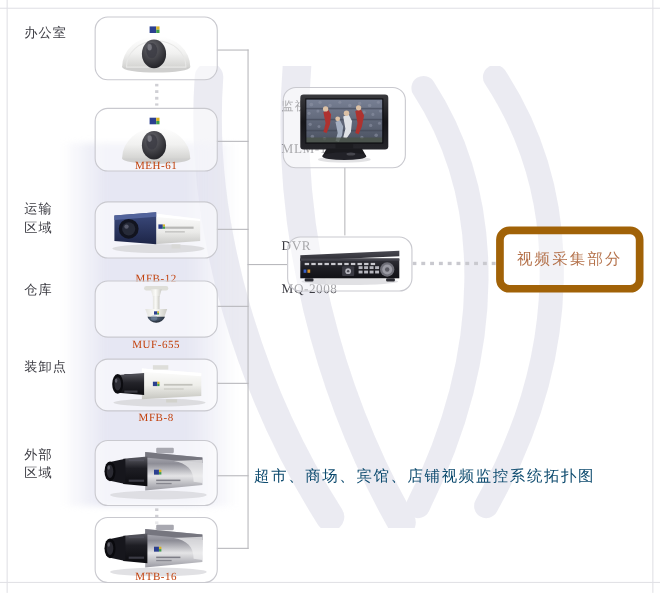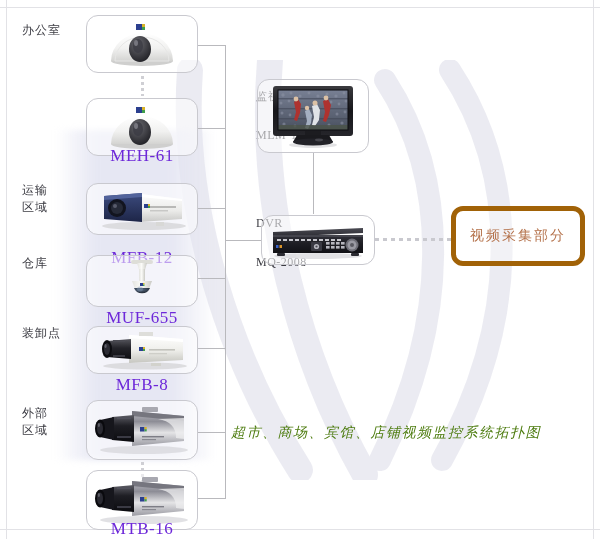--- a/index.html
+++ b/index.html
@@ -66,57 +66,56 @@
     font-size:12px;line-height:17px;
     color:#3b3b42;letter-spacing:1px;
     white-space:pre;
     text-align:left;
   }
 
   
   .model{
     position:absolute;
     font-family:"Liberation Serif", serif;
-    font-size:17px;letter-spacing:.5px;
-    color:#6d28d9;
+    font-size:10px;letter-spacing:.5px;
+    color:#c2410c;
     text-align:center;
     white-space:nowrap;
   }
 
   
   .devtitle{
     position:absolute;
     font-family:"DejaVu Sans", sans-serif;
     font-size:11px;line-height:13px;
     color:#3b3b42;white-space:pre;
   }
   .devtitle .cn{font-size:11px;letter-spacing:1px;}
   .devtitle .en{font-family:"Liberation Serif", serif;font-size:12px;letter-spacing:.5px;}
 
   
   .annot-box{
     position:absolute;
-    border:5px solid #a16207;border-radius:12px;
+    border:7px solid #a16207;border-radius:12px;
     background:rgba(255,255,255,.35);
     display:flex;align-items:center;justify-content:center;
     box-sizing:border-box;
   }
   .annot-box span{
     font-family:"DejaVu Sans", sans-serif;
     font-size:14px;letter-spacing:2px;
     color:#b4714a;
   }
 
   
   .caption{
     position:absolute;
     font-family:"DejaVu Sans", sans-serif;
-    font-style:italic;
     font-size:14px;letter-spacing:1.5px;
-    color:#4d7c0f;
+    color:#0c4a6e;
     white-space:nowrap;
   }
 </style>
 </head>
 <body>
 
 <div id="stage">
 
   <div class="frame-line frame-top"></div>
   <div class="frame-line frame-bottom"></div>

